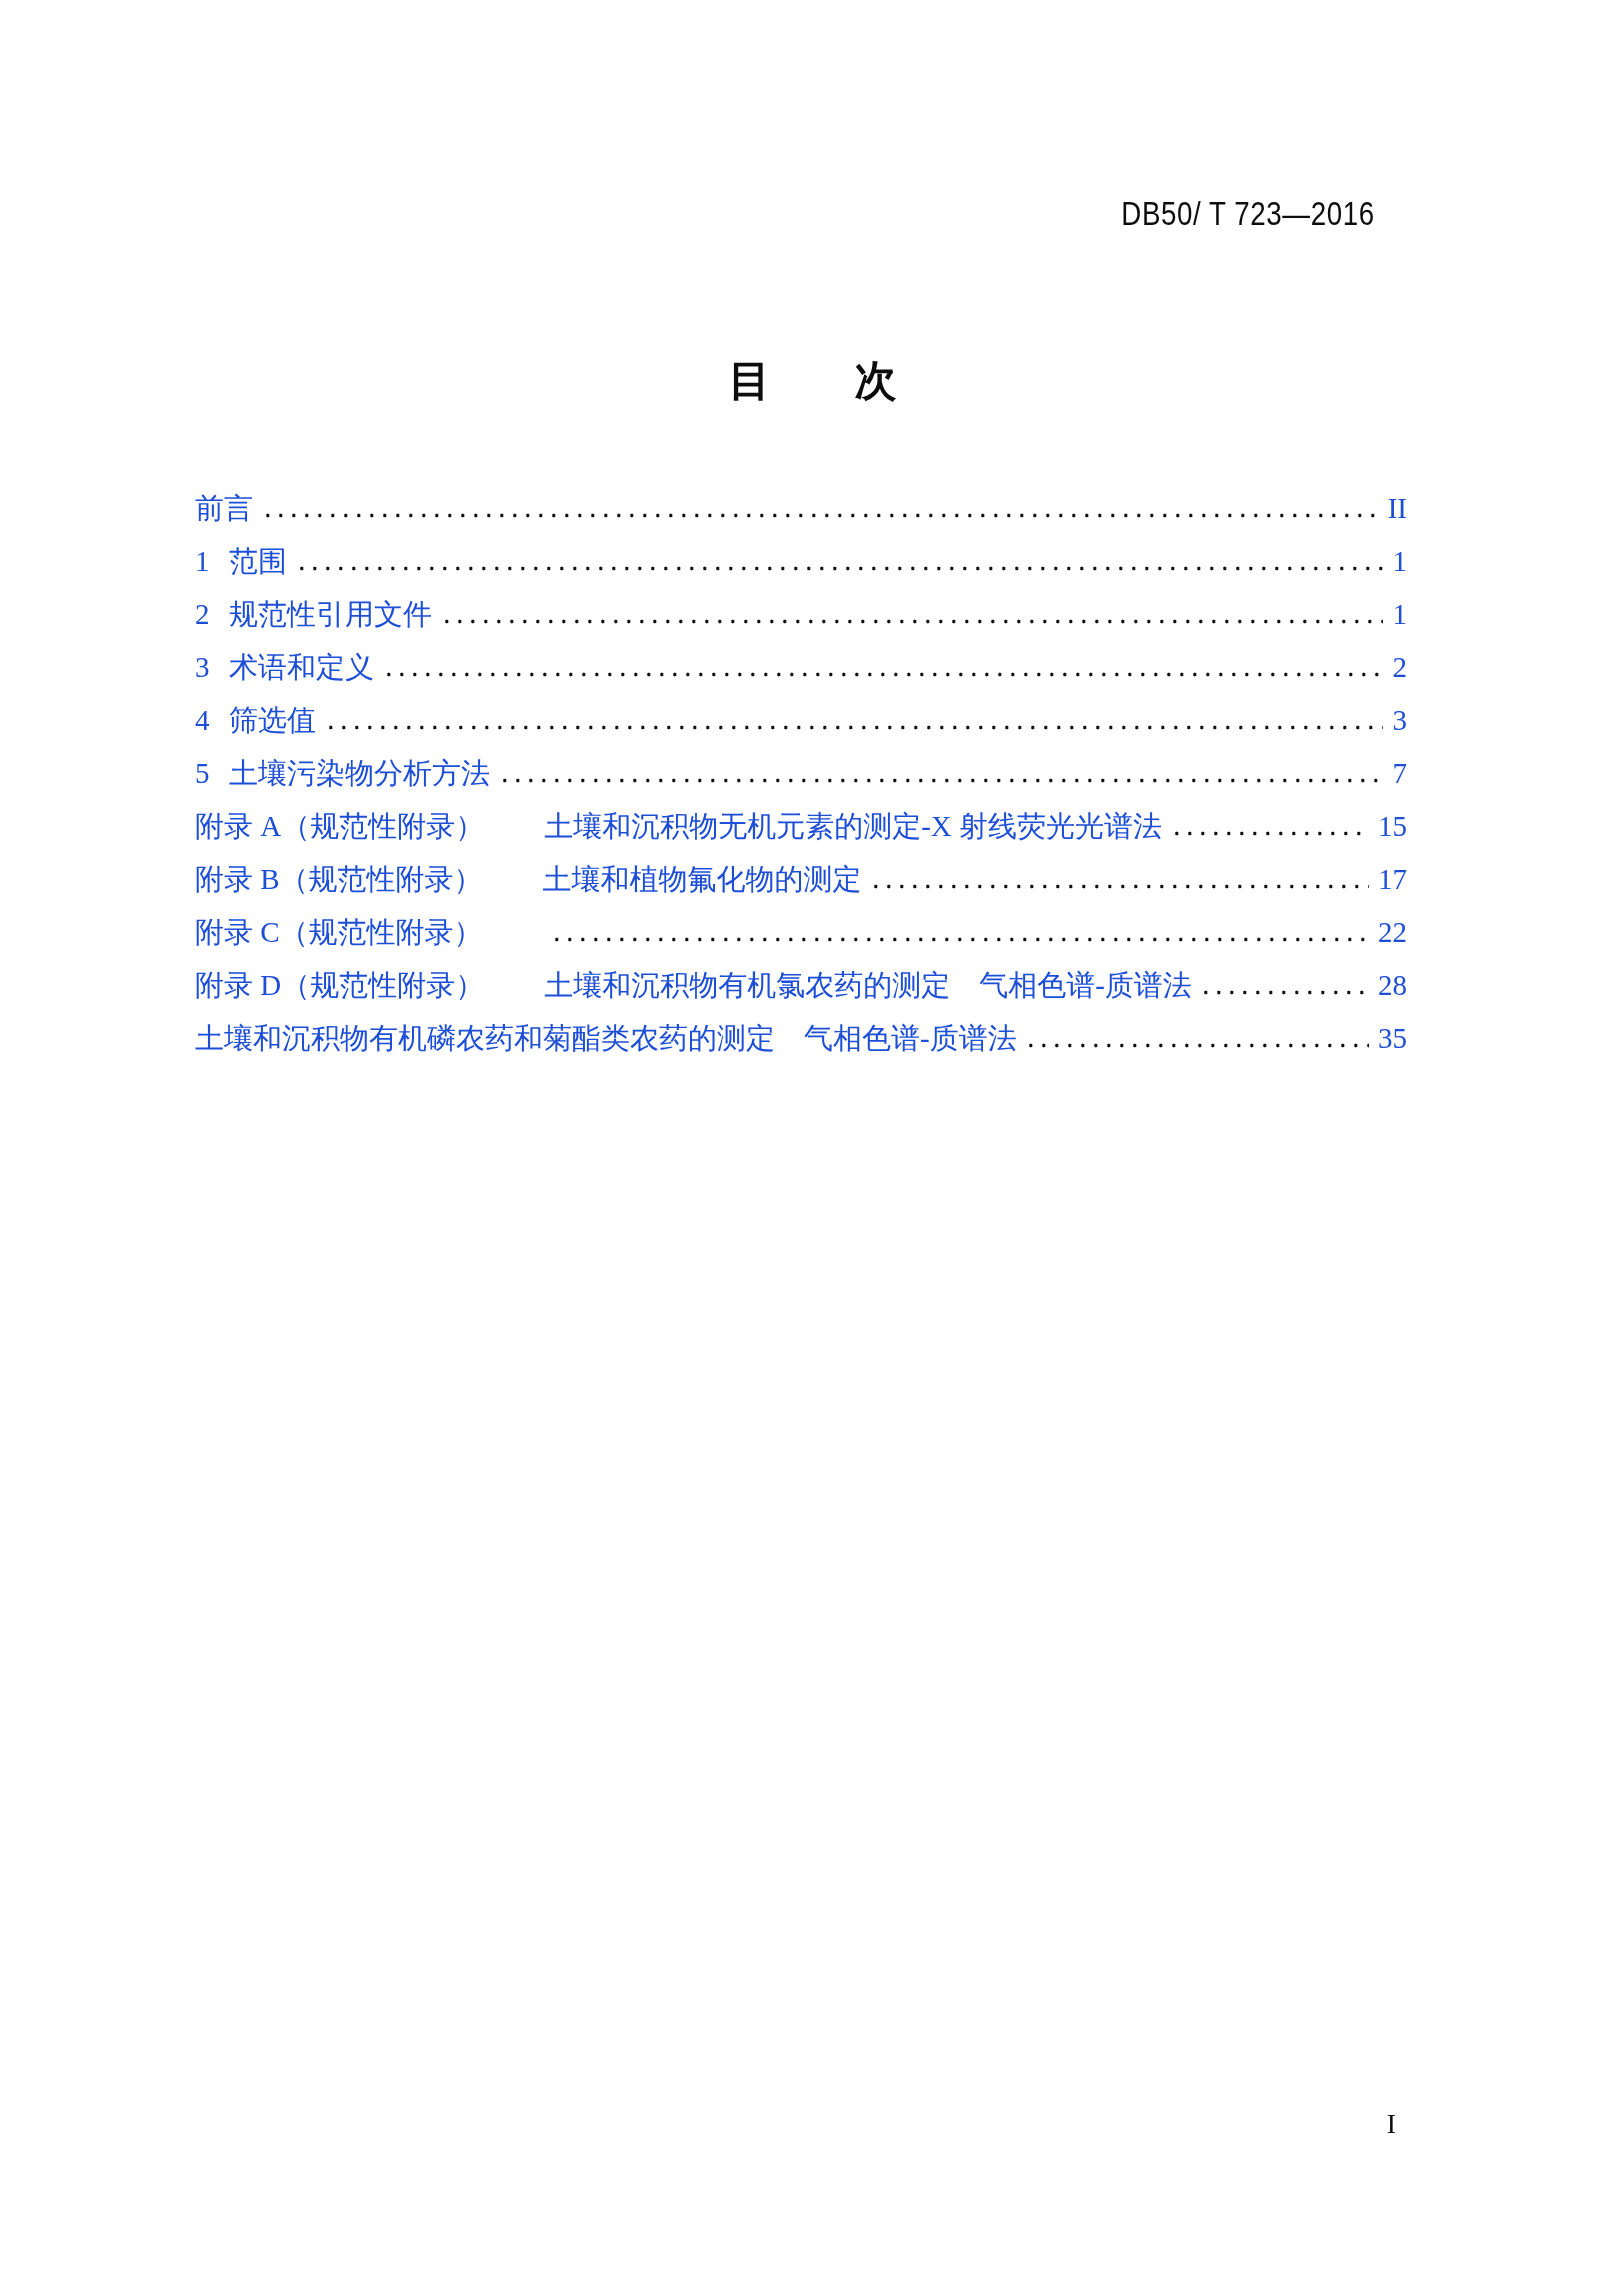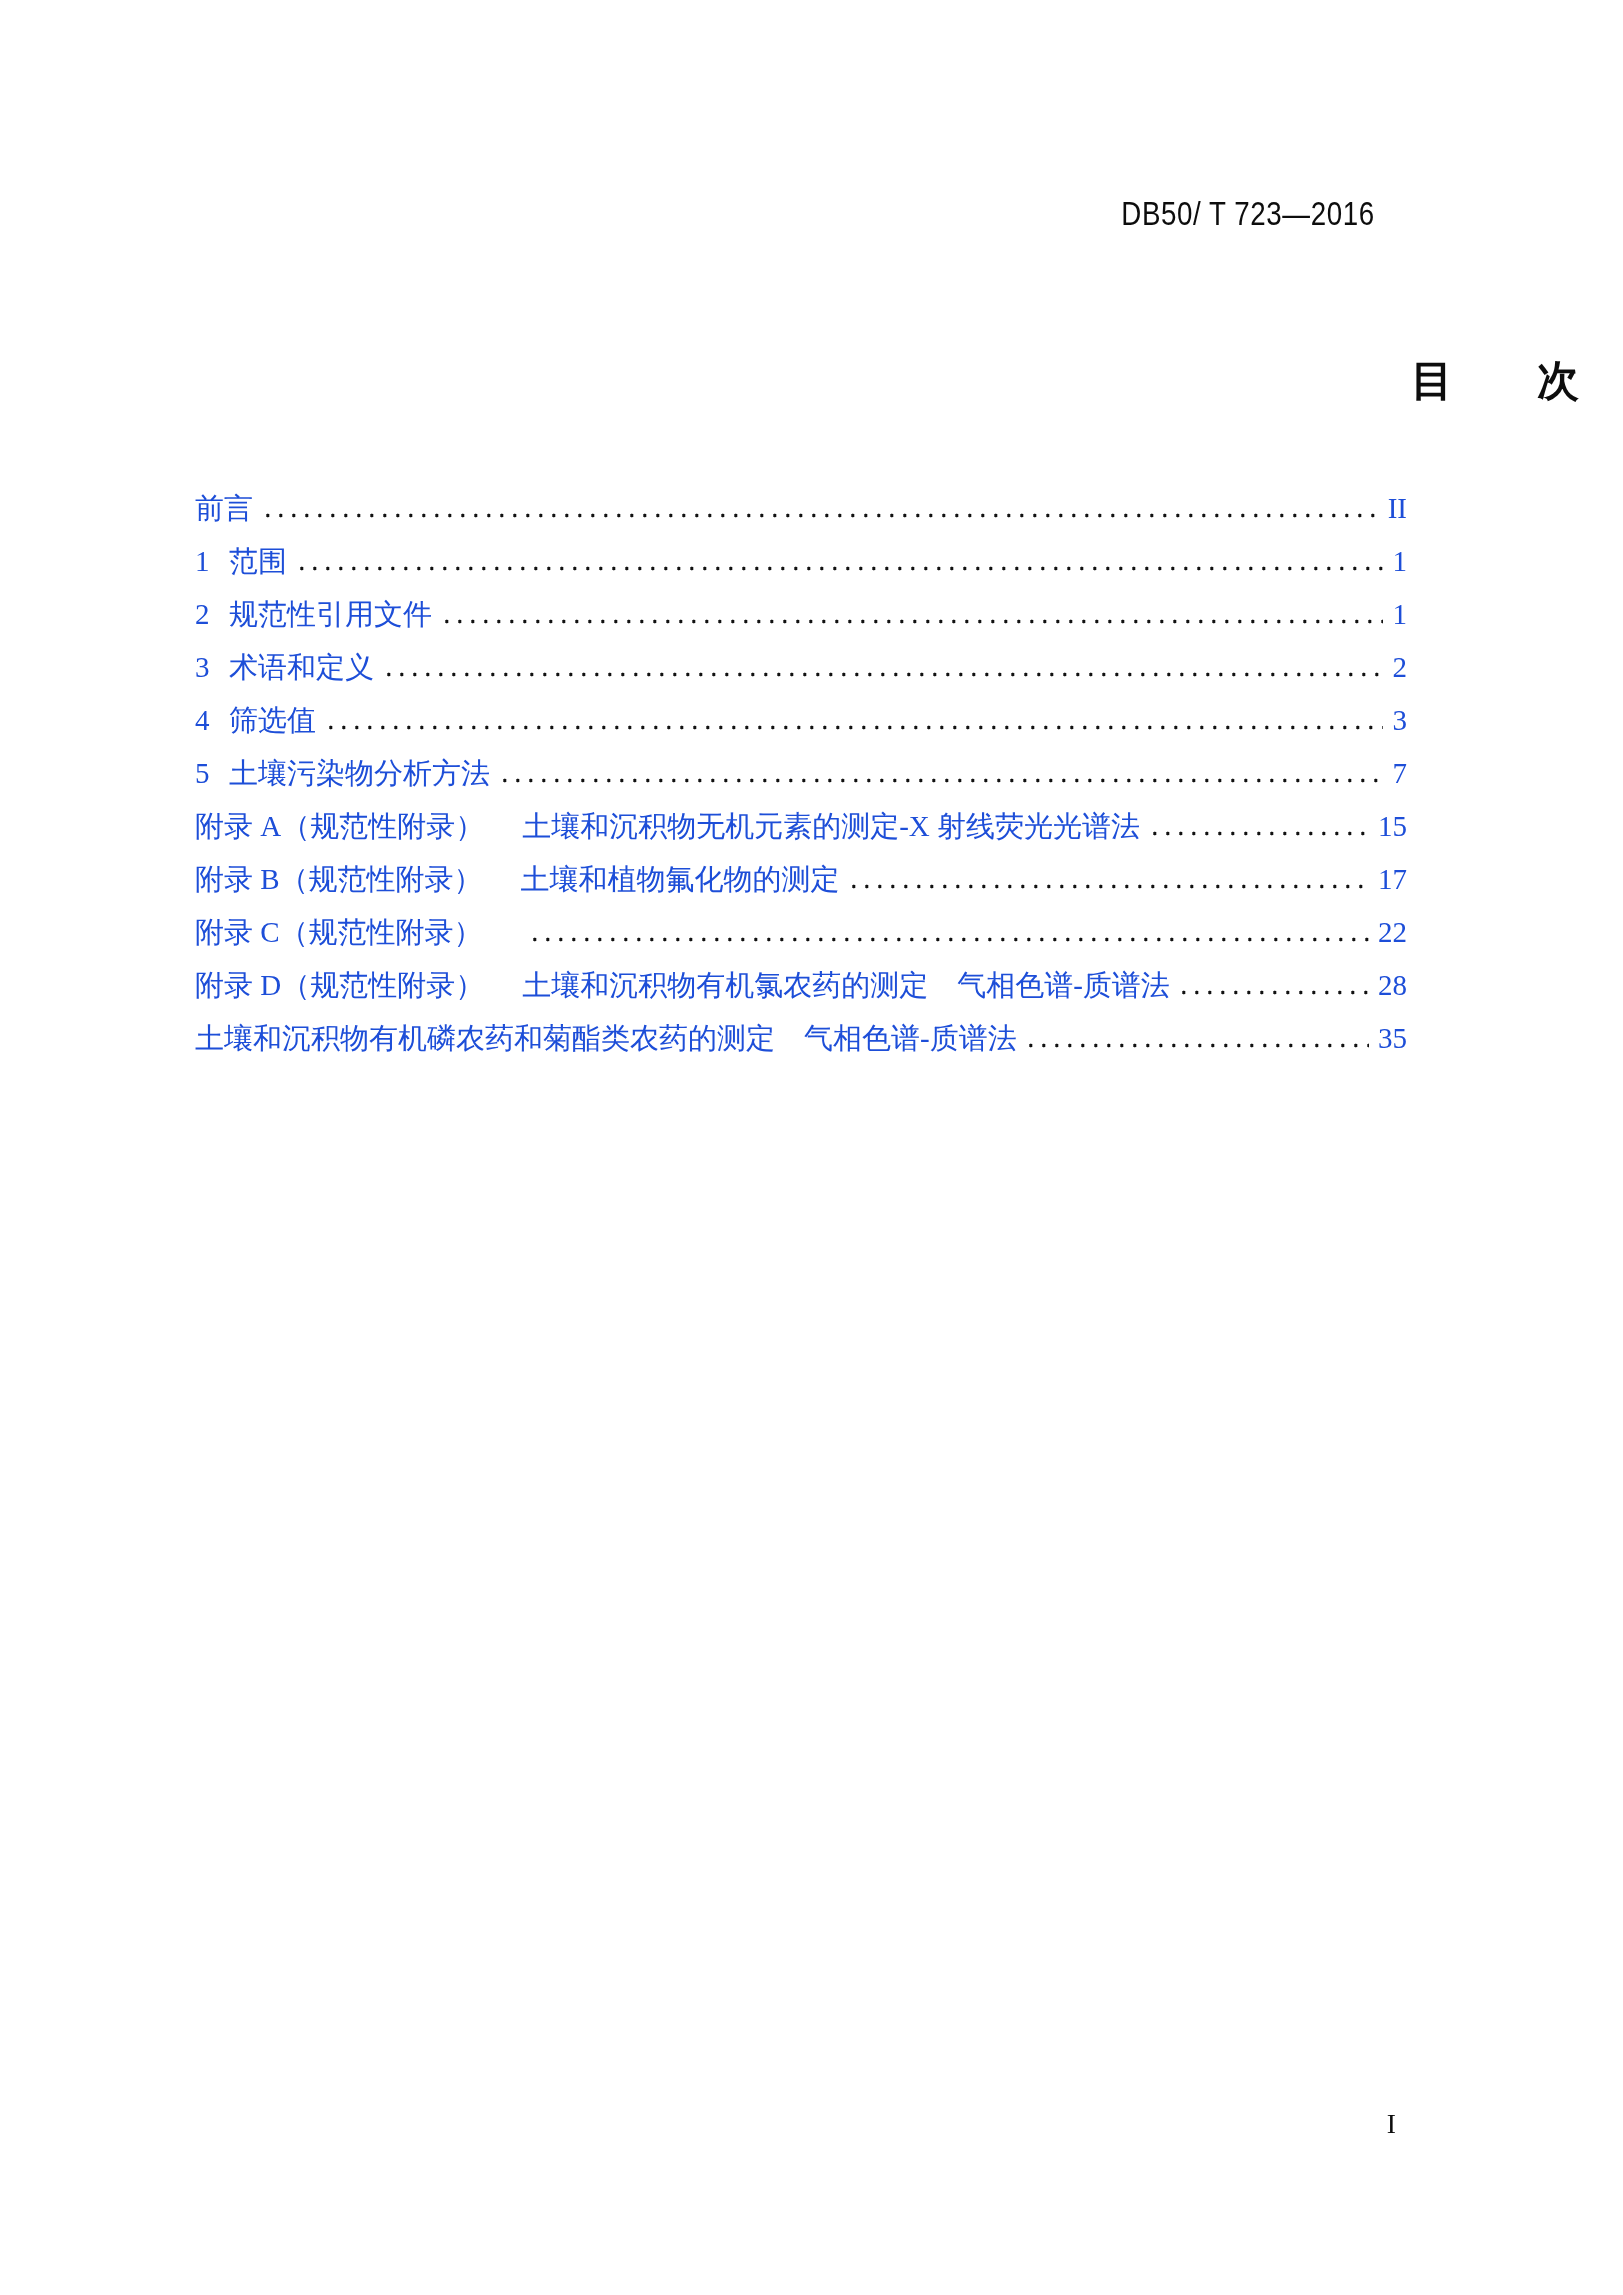--- a/index.html
+++ b/index.html
@@ -33,21 +33,21 @@
   }
 
   
   .toc-title {
     position: absolute;
     top: 353px;
     left: 0;
     width: 100%;
     padding-left: 46px;
     box-sizing: border-box;
-    text-align: right;
+    text-align: center;
     font-family: "Liberation Sans", "DejaVu Sans", sans-serif;
     font-weight: 700;
     font-size: 42px;
     color: #0d0d0d;
     white-space: pre;
   }
 
   
   .toc-list {
     position: absolute;
@@ -59,21 +59,21 @@
     display: flex;
     align-items: baseline;
     height: 53px;
     line-height: 53px;
     font-size: 29px;
     color: #1d4ed8;
     white-space: pre;
   }
   .toc-row .prefix { flex: 0 0 auto; }
   .toc-row.numbered .prefix { width: 34px; }
-  .toc-row.appendix .prefix { margin-right: 38px; }
+  .toc-row.appendix .prefix { margin-right: 60px; }
   .toc-row .entry-title { flex: 0 1 auto; }
   .leader {
     flex: 1 1 auto;
     height: 4.6px;
     margin-left: 6.5px;
     margin-right: 1.3px;
     min-width: 26px;
     background-image: radial-gradient(circle, #111 1.6px, transparent 2px);
     background-size: 13px 4.6px;
     background-repeat: repeat-x;

